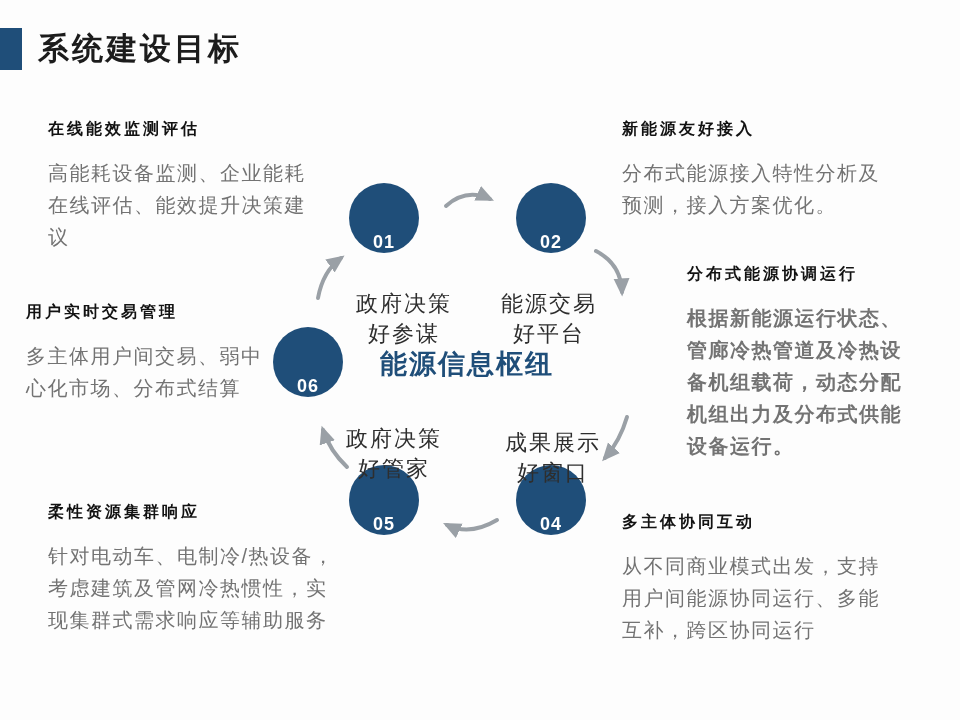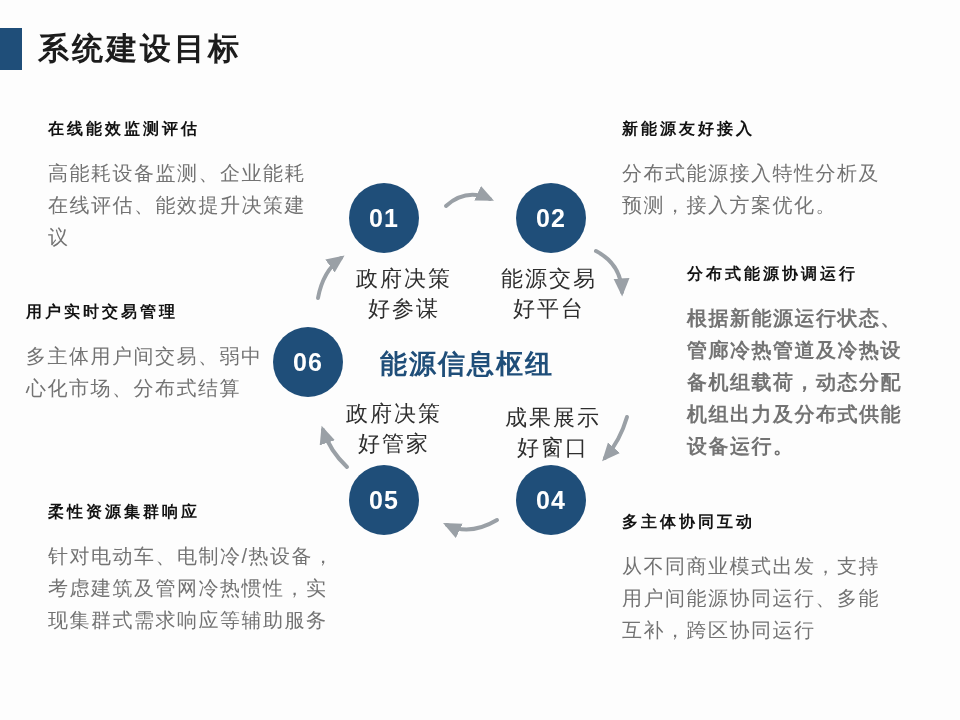--- a/index.html
+++ b/index.html
@@ -41,33 +41,33 @@
   .b4{left:26px;top:296px;width:270px;}
   .b4 .bb{width:246px;}
   .b5{left:48px;top:496px;width:300px;}
   .b5 .bb{width:292px;}
   .b6{left:622px;top:506px;width:290px;}
   .b6 .bb{width:262px;}
 
   
   .node{
     position:absolute;width:70px;height:70px;border-radius:50%;
-    background:#1F4E79;display:flex;align-items:center;justify-content:center;
-    color:#ffffff;font-size:25px;font-weight:bold;letter-spacing:1px;
+    background:#1F4E79;display:flex;align-items:flex-end;justify-content:center;
+    color:#ffffff;font-size:18px;font-weight:bold;letter-spacing:1px;
   }
   .n1{left:349px;top:183px;}
   .n2{left:516px;top:183px;}
   .n3{left:601px;top:327px;}
   .n4{left:516px;top:465px;}
   .n5{left:349px;top:465px;}
   .n6{left:273px;top:327px;}
 
   .caption{
     position:absolute;width:180px;text-align:center;
-    font-size:22px;color:#2e2e2e;letter-spacing:2px;line-height:30px;
+    font-size:22px;color:#2e2e2e;letter-spacing:2px;line-height:30px;margin-top:25px;
   }
   .cap1{left:314px;top:264px;}
   .cap2{left:459px;top:264px;}
   .cap4{left:463px;top:403px;}
   .cap5{left:304px;top:399px;}
 
   .hub{
     position:absolute;left:367px;top:349px;width:200px;text-align:center;
     font-size:27px;font-weight:bold;color:#1F4E79;letter-spacing:2px;
     line-height:30px;white-space:nowrap;

